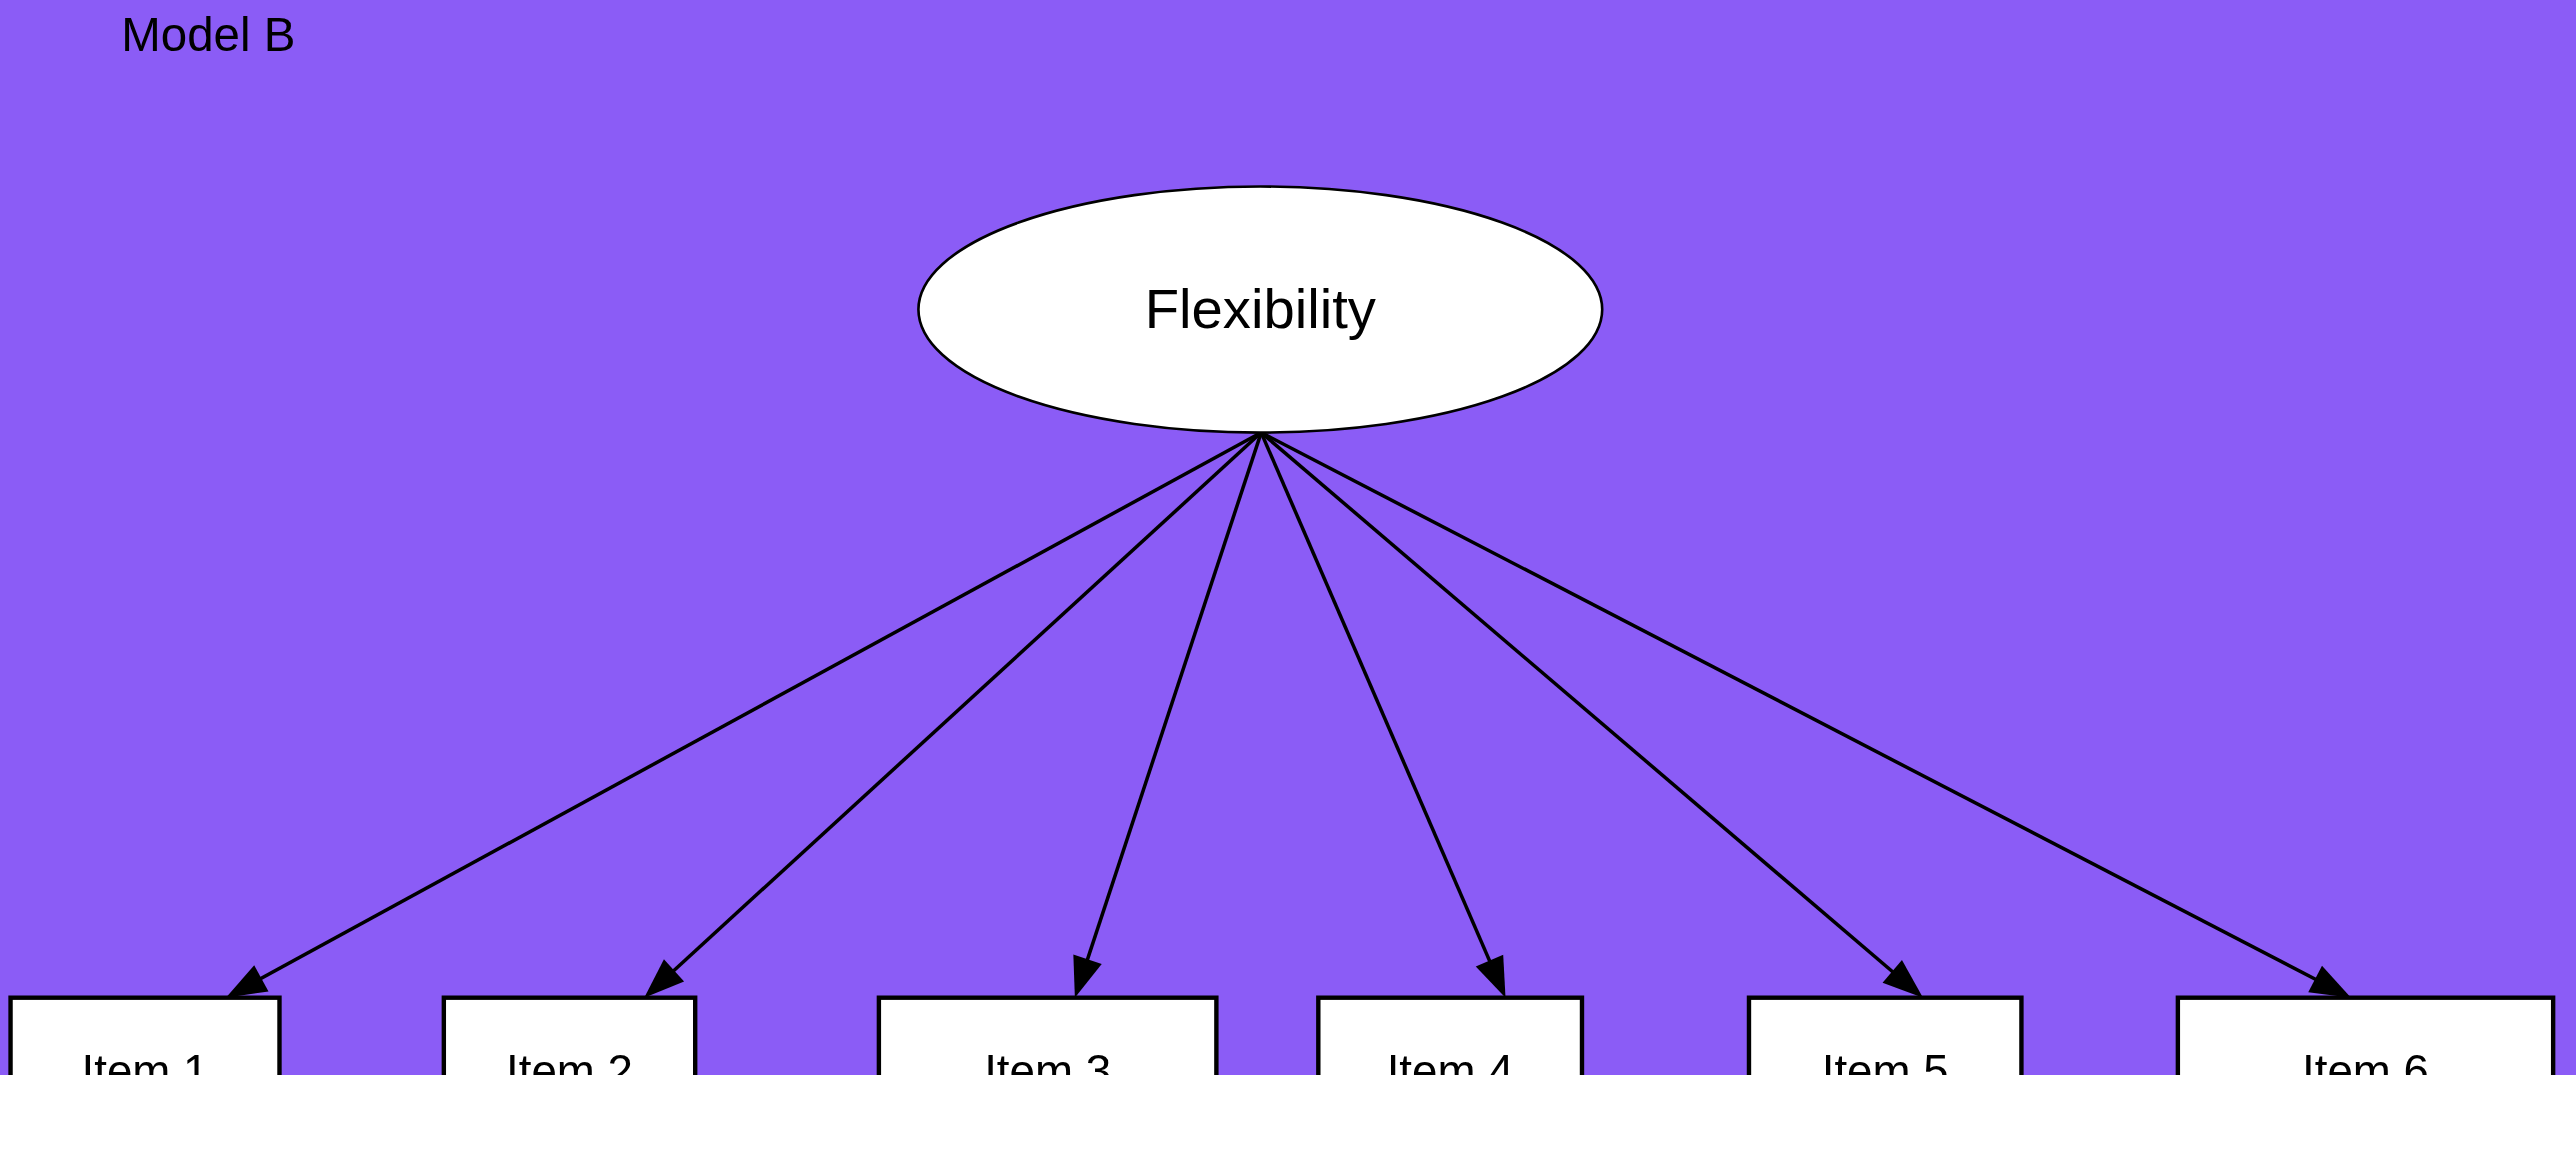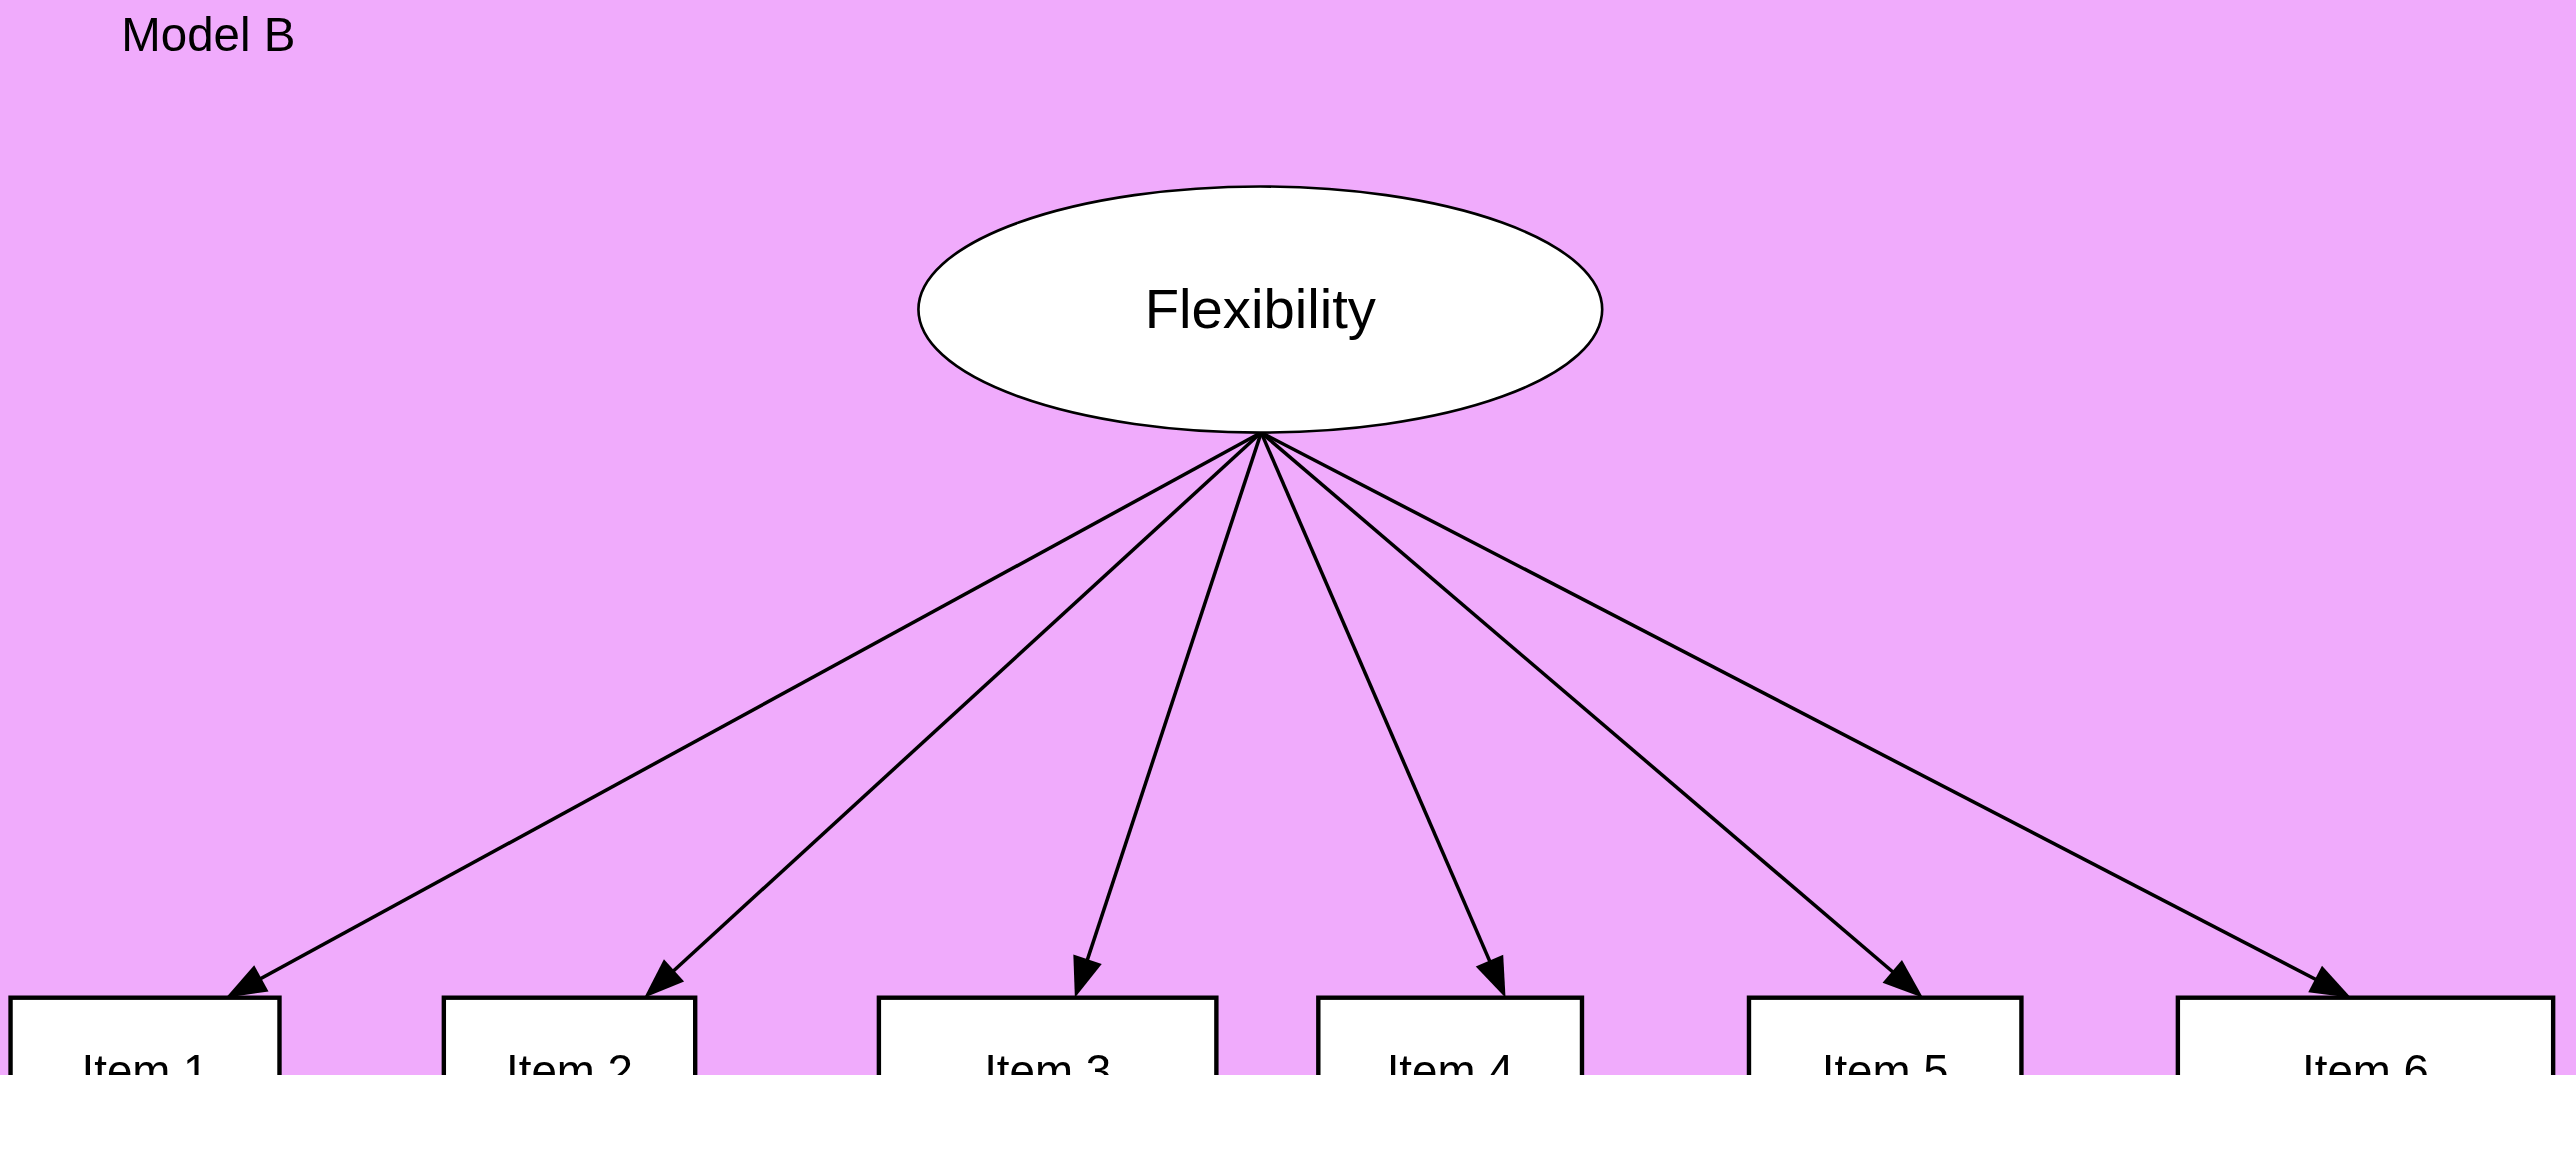--- a/index.html
+++ b/index.html
@@ -4,21 +4,21 @@
 <style>
   html, body {
     margin: 0;
     padding: 0;
     background: #ffffff;
   }
   #canvas {
     position: relative;
     width: 2576px;
     height: 1075px;
-    background: #f0abfc;
+    background: #8b5cf6;
     overflow: hidden;
     font-family: "Liberation Sans", sans-serif;
   }
   #diagram-svg {
     position: absolute;
     left: 0;
     top: 0;
     width: 2576px;
     height: 1171px;
   }

